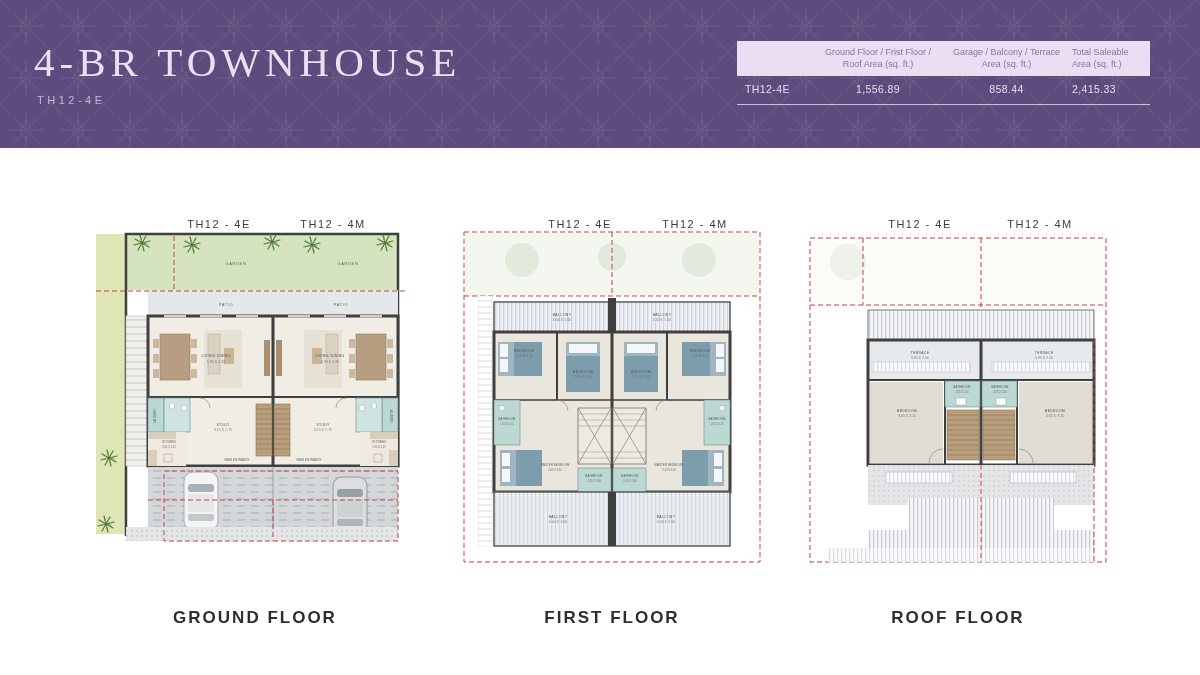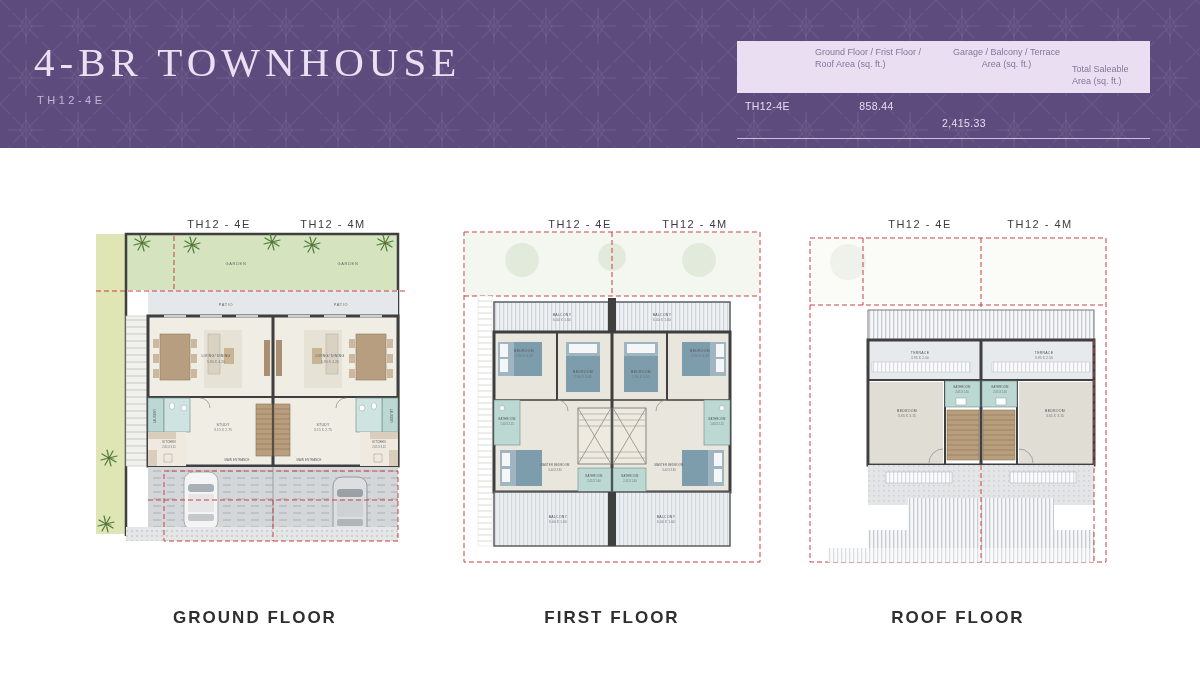--- a/index.html
+++ b/index.html
@@ -11,23 +11,23 @@
   .band-title{position:absolute;left:34px;top:38px;font-family:"Liberation Serif",serif;
         font-weight:400;font-size:41px;letter-spacing:5px;color:#e9e1f2;}
   .band-sub{position:absolute;left:37px;top:94px;font-size:11px;letter-spacing:3.5px;color:#c3b7d6;}
   
   .atable{position:absolute;left:737px;top:41px;width:413px;}
   .atable .hrow{display:flex;background:#eadff2;}
   .atable .hcell{font-size:9px;line-height:1.3;color:#84759c;padding:6px 4px 6px 0;box-sizing:border-box;}
   .atable .drow{display:flex;border-bottom:1px solid #cabfdc;}
   .atable .dcell{font-size:10.5px;color:#e6dcf0;padding:7px 4px 9px 0;box-sizing:border-box;letter-spacing:.4px;}
   .c0{width:78px;padding-left:8px!important;}
-  .c1{width:130px;}
+  .c1{width:130px;text-align:center;}
   .c2{width:127px;text-align:center;}
-  .c3{width:78px;margin-top:17px;}
+  .c3{width:78px;}
   
   .plan{position:absolute;top:206px;}
   .plan .ulabel{position:absolute;top:12px;width:130px;text-align:center;font-size:11px;
         letter-spacing:1.5px;color:#3c3c3c;}
   .plan .psvg{position:absolute;top:24px;left:0;}
   .plan .caption{position:absolute;width:100%;text-align:center;font-size:17px;font-weight:bold;
         letter-spacing:2px;color:#2e2e2e;top:402px;}
   .pg{left:96px;width:318px;}
   .pf{left:462px;width:300px;}
   .pr{left:808px;width:300px;}
@@ -65,20 +65,21 @@
 
     <div class="atable">
       <div class="hrow">
         <div class="hcell c0"></div>
         <div class="hcell c1">Ground Floor / Frist Floor / Roof Area (sq. ft.)</div>
         <div class="hcell c2">Garage / Balcony / Terrace Area (sq. ft.)</div>
         <div class="hcell c3">Total Saleable Area (sq. ft.)</div>
       </div>
       <div class="drow">
         <div class="dcell c0">TH12-4E</div>
+        <div class="dcell c1">1,556.89</div>
         <div class="dcell c2">858.44</div>
         <div class="dcell c3">2,415.33</div>
       </div>
     </div>
   </div>
 
   <div class="plan pg">
     <div class="ulabel" style="left:58px;">TH12 - 4E</div>
     <div class="ulabel" style="left:172px;">TH12 - 4M</div>
 

